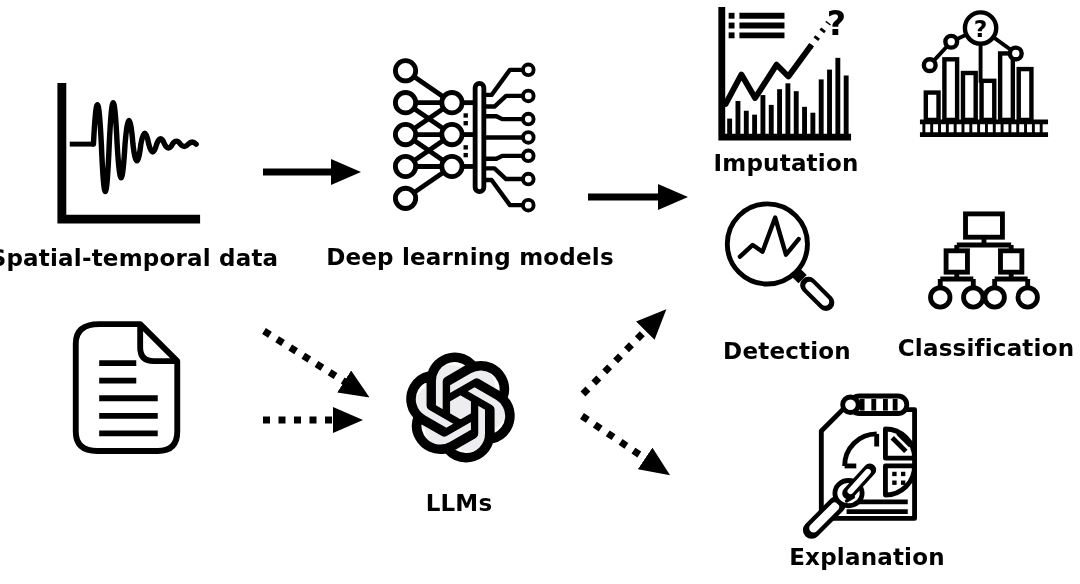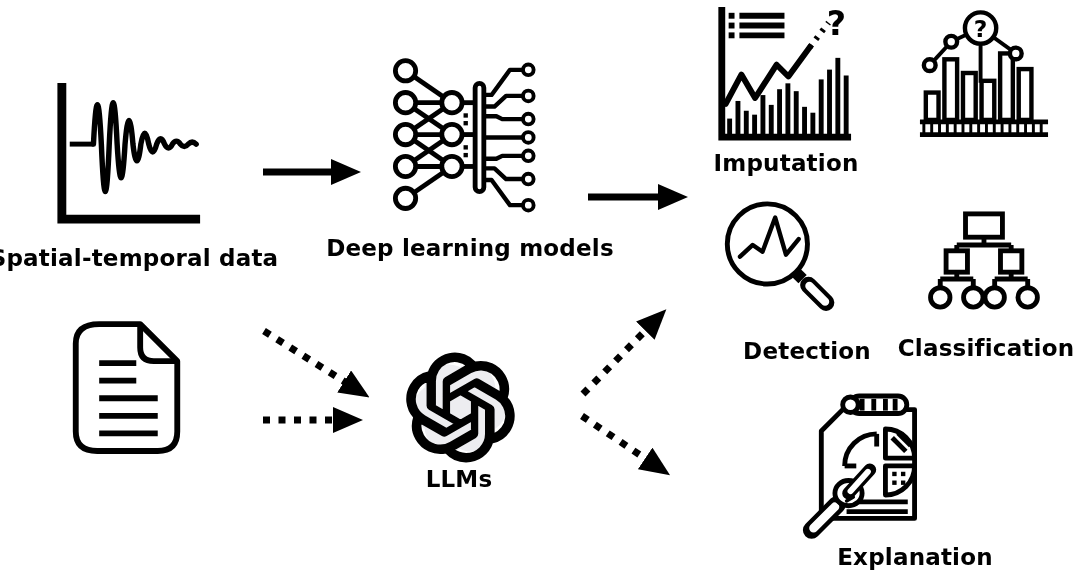--- a/index.html
+++ b/index.html
@@ -88,21 +88,21 @@
         <circle cx="141" cy="12" r="5.5"></circle>
           <circle cx="141" cy="39" r="5.5"></circle>
         <circle cx="141" cy="63" r="5.5"></circle>
           <circle cx="141" cy="82" r="5.5"></circle>
         <circle cx="141" cy="101" r="5.5"></circle>
           <circle cx="141" cy="125" r="5.5"></circle>
         <circle cx="141" cy="152" r="5.5"></circle>
       </g>
     </svg>
   </div>
-  <div class="lbl" style="left:470px;top:235px;">Deep learning models</div>
+  <div class="lbl" style="left:470px;top:244px;">Deep learning models</div>
 
   <div class="node" style="left:712px;top:4px;">
     <svg width="142" height="142" viewBox="0 0 145 145">
       <path d="M10 3 V136 H142" fill="none" stroke="#000" stroke-width="7"></path>
       <g fill="#000">
         <rect x="17" y="9" width="6" height="6"></rect>
           <rect x="17" y="19" width="6" height="6"></rect>
         <rect x="17" y="29" width="6" height="6"></rect>
       </g>
       <g stroke="#000" stroke-width="6">
@@ -182,21 +182,21 @@
 
   <div class="node" style="left:720px;top:198px;">
     <svg width="128" height="132" viewBox="0 0 130 135">
       <circle cx="48" cy="47" r="41" fill="none" stroke="#000" stroke-width="5"></circle>
       <path d="M20 60 L33 48 L43 55 L56 20 L67 58 L80 42" fill="none" stroke="#000" stroke-width="4.5" stroke-linecap="round" stroke-linejoin="round"></path>
       <line x1="78" y1="77" x2="84" y2="83" stroke="#000" stroke-width="12"></line>
       <line x1="90" y1="89" x2="108" y2="107" stroke="#000" stroke-width="17" stroke-linecap="round"></line>
       <line x1="91" y1="90" x2="107" y2="106" stroke="#fff" stroke-width="8.5" stroke-linecap="round"></line>
     </svg>
   </div>
-  <div class="lbl" style="left:787px;top:338px;margin-left:20px;">Detection</div>
+  <div class="lbl" style="left:787px;top:338px;">Detection</div>
 
   <div class="node" style="left:924px;top:210px;">
     <svg width="118" height="102" viewBox="0 0 120 105">
       <g stroke="#000" stroke-width="5" fill="none">
         <line x1="61" y1="28" x2="61" y2="36"></line>
         <line x1="33" y1="36" x2="89" y2="36"></line>
         <line x1="33" y1="36" x2="33" y2="42"></line>
           <line x1="89" y1="36" x2="89" y2="42"></line>
         <line x1="33" y1="64" x2="33" y2="71"></line>
           <line x1="89" y1="64" x2="89" y2="71"></line>
@@ -241,21 +241,21 @@
         <circle cx="52.5" cy="83.9" r="25"></circle>
           <circle cx="41" cy="64" r="25"></circle>
         <circle cx="52.5" cy="44.1" r="25"></circle>
           <circle cx="75.5" cy="44.1" r="25"></circle>
       </g>
       <g transform="translate(9,8) scale(4.62)">
         <path fill="#000" stroke="#000" stroke-width="0.55" d="M22.2819 9.8211a5.9847 5.9847 0 0 0-.5157-4.9108 6.0462 6.0462 0 0 0-6.5098-2.9A6.0651 6.0651 0 0 0 4.9807 4.1818a5.9847 5.9847 0 0 0-3.9977 2.9 6.0462 6.0462 0 0 0 .7427 7.0966 5.98 5.98 0 0 0 .511 4.9107 6.051 6.051 0 0 0 6.5146 2.9001A5.9847 5.9847 0 0 0 13.2599 24a6.0557 6.0557 0 0 0 5.7718-4.2058 5.9894 5.9894 0 0 0 3.9977-2.9001 6.0557 6.0557 0 0 0-.7475-7.073zM13.2599 22.4301a4.4755 4.4755 0 0 1-2.8764-1.04l.1419-.0804 4.7783-2.7582a.7948.7948 0 0 0 .3927-.6813v-6.7369l2.02 1.1686a.071.071 0 0 1 .038.0615v5.5826a4.504 4.504 0 0 1-4.4945 4.4944zm-9.6607-4.1254a4.4708 4.4708 0 0 1-.5346-3.0137l.142.0852 4.783 2.7582a.7712.7712 0 0 0 .7806 0l5.8428-3.3685v2.3324a.0804.0804 0 0 1-.0332.0615L9.74 19.9502a4.4992 4.4992 0 0 1-6.1408-1.6464zM2.3408 7.8956a4.485 4.485 0 0 1 2.3655-1.9728V11.6a.7664.7664 0 0 0 .3879.6765l5.8144 3.3543-2.0201 1.1685a.0757.0757 0 0 1-.071 0l-4.8303-2.7865A4.504 4.504 0 0 1 2.3408 7.8956zm16.5963 3.8558L13.1038 8.364 15.1192 7.2a.0757.0757 0 0 1 .071 0l4.8303 2.7913a4.4944 4.4944 0 0 1-.6765 8.1042v-5.6772a.79.79 0 0 0-.407-.667zm2.0107-3.0231l-.142-.0852-4.7735-2.7818a.7759.7759 0 0 0-.7854 0L9.409 9.2297V6.8974a.0662.0662 0 0 1 .0284-.0615l4.8303-2.7866a4.4992 4.4992 0 0 1 6.6802 4.66zM8.3065 12.863l-2.02-1.1638a.0804.0804 0 0 1-.038-.0567V6.0742a4.4992 4.4992 0 0 1 7.3757-3.4537l-.142.0805L8.704 5.459a.7948.7948 0 0 0-.3927.6813zm1.0976-2.3654l2.602-1.4998 2.6069 1.4998v2.9994l-2.5974 1.4997-2.6067-1.4997Z"></path>
       </g>
     </svg>
   </div>
-  <div class="lbl" style="left:459px;top:466px;">LLMs</div>
+  <div class="lbl" style="left:459px;top:490px;">LLMs</div>
 
   <div class="node" style="left:798px;top:388px;">
     <svg width="136" height="152" viewBox="0 0 140 156">
       <path d="M46 22 H120 V134 H24 V44 Z" fill="#fff" stroke="#000" stroke-width="5" stroke-linejoin="round"></path>
       <rect x="54" y="8" width="58" height="18" rx="9" fill="#fff" stroke="#000" stroke-width="5"></rect>
       <g stroke="#000" stroke-width="5">
         <line x1="66" y1="11" x2="66" y2="23"></line>
           <line x1="78" y1="11" x2="78" y2="23"></line>
         <line x1="90" y1="11" x2="90" y2="23"></line>
           <line x1="100" y1="11" x2="100" y2="23"></line>
@@ -277,15 +277,15 @@
       <line x1="50" y1="117" x2="113" y2="117" stroke="#000" stroke-width="5"></line>
       <line x1="50" y1="127" x2="113" y2="127" stroke="#000" stroke-width="5"></line>
       <line x1="14" y1="146" x2="40" y2="120" stroke="#000" stroke-width="18" stroke-linecap="round"></line>
       <line x1="16" y1="144" x2="38" y2="122" stroke="#fff" stroke-width="9" stroke-linecap="round"></line>
       <ellipse cx="52" cy="108" rx="14" ry="13" fill="#fff" stroke="#000" stroke-width="5"></ellipse>
       <line x1="52" y1="108" x2="74" y2="84" stroke="#000" stroke-width="13" stroke-linecap="round"></line>
       <line x1="54" y1="106" x2="72" y2="86" stroke="#fff" stroke-width="6" stroke-linecap="round"></line>
       <line x1="50" y1="116" x2="57" y2="112" stroke="#000" stroke-width="3.5" stroke-linecap="round"></line>
     </svg>
   </div>
-  <div class="lbl" style="left:867px;top:544px;margin-left:48px;">Explanation</div>
+  <div class="lbl" style="left:867px;top:544px;">Explanation</div>
 
 </div>
 
 </body></html>

